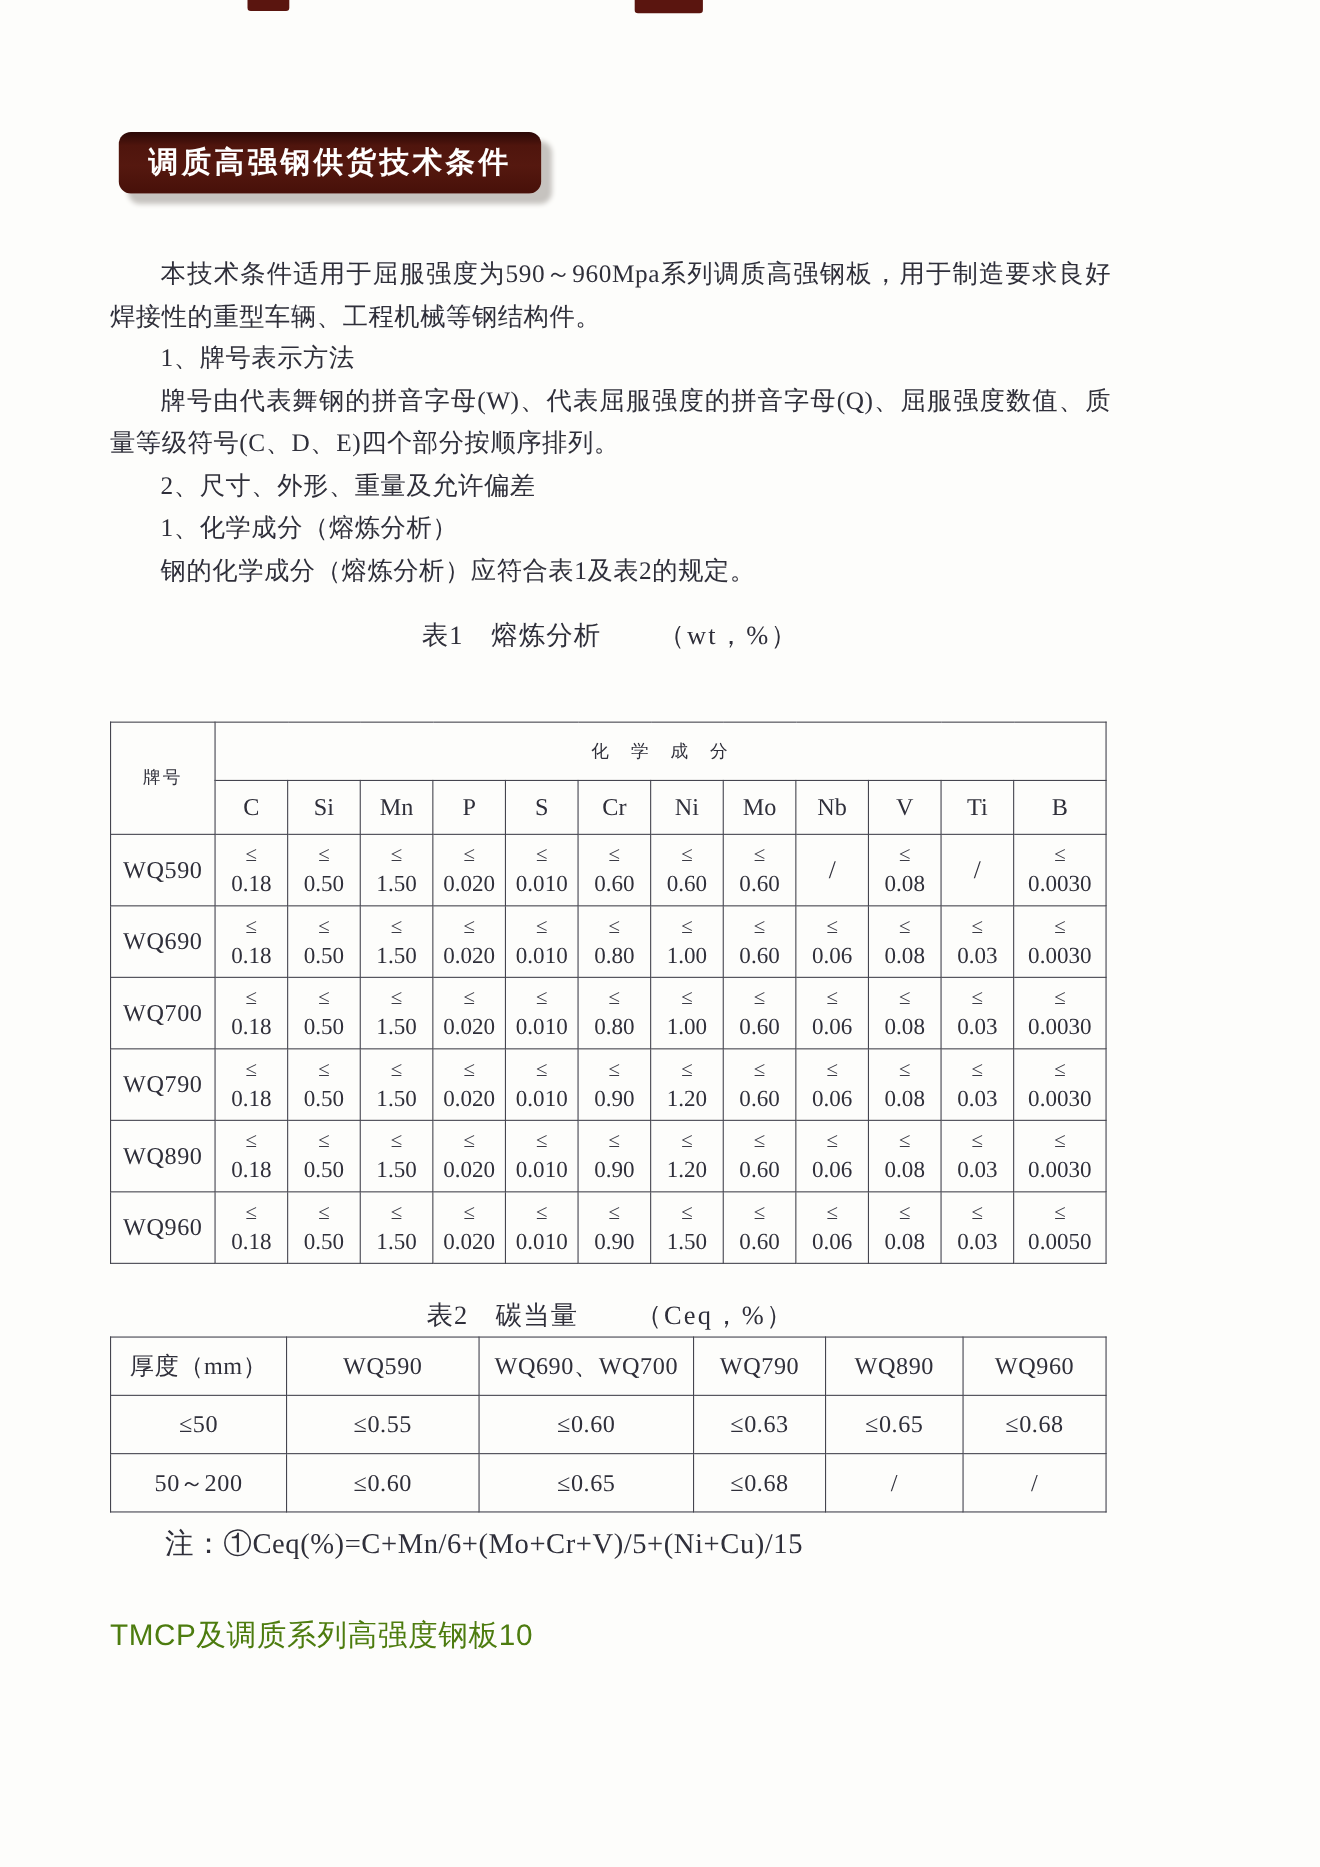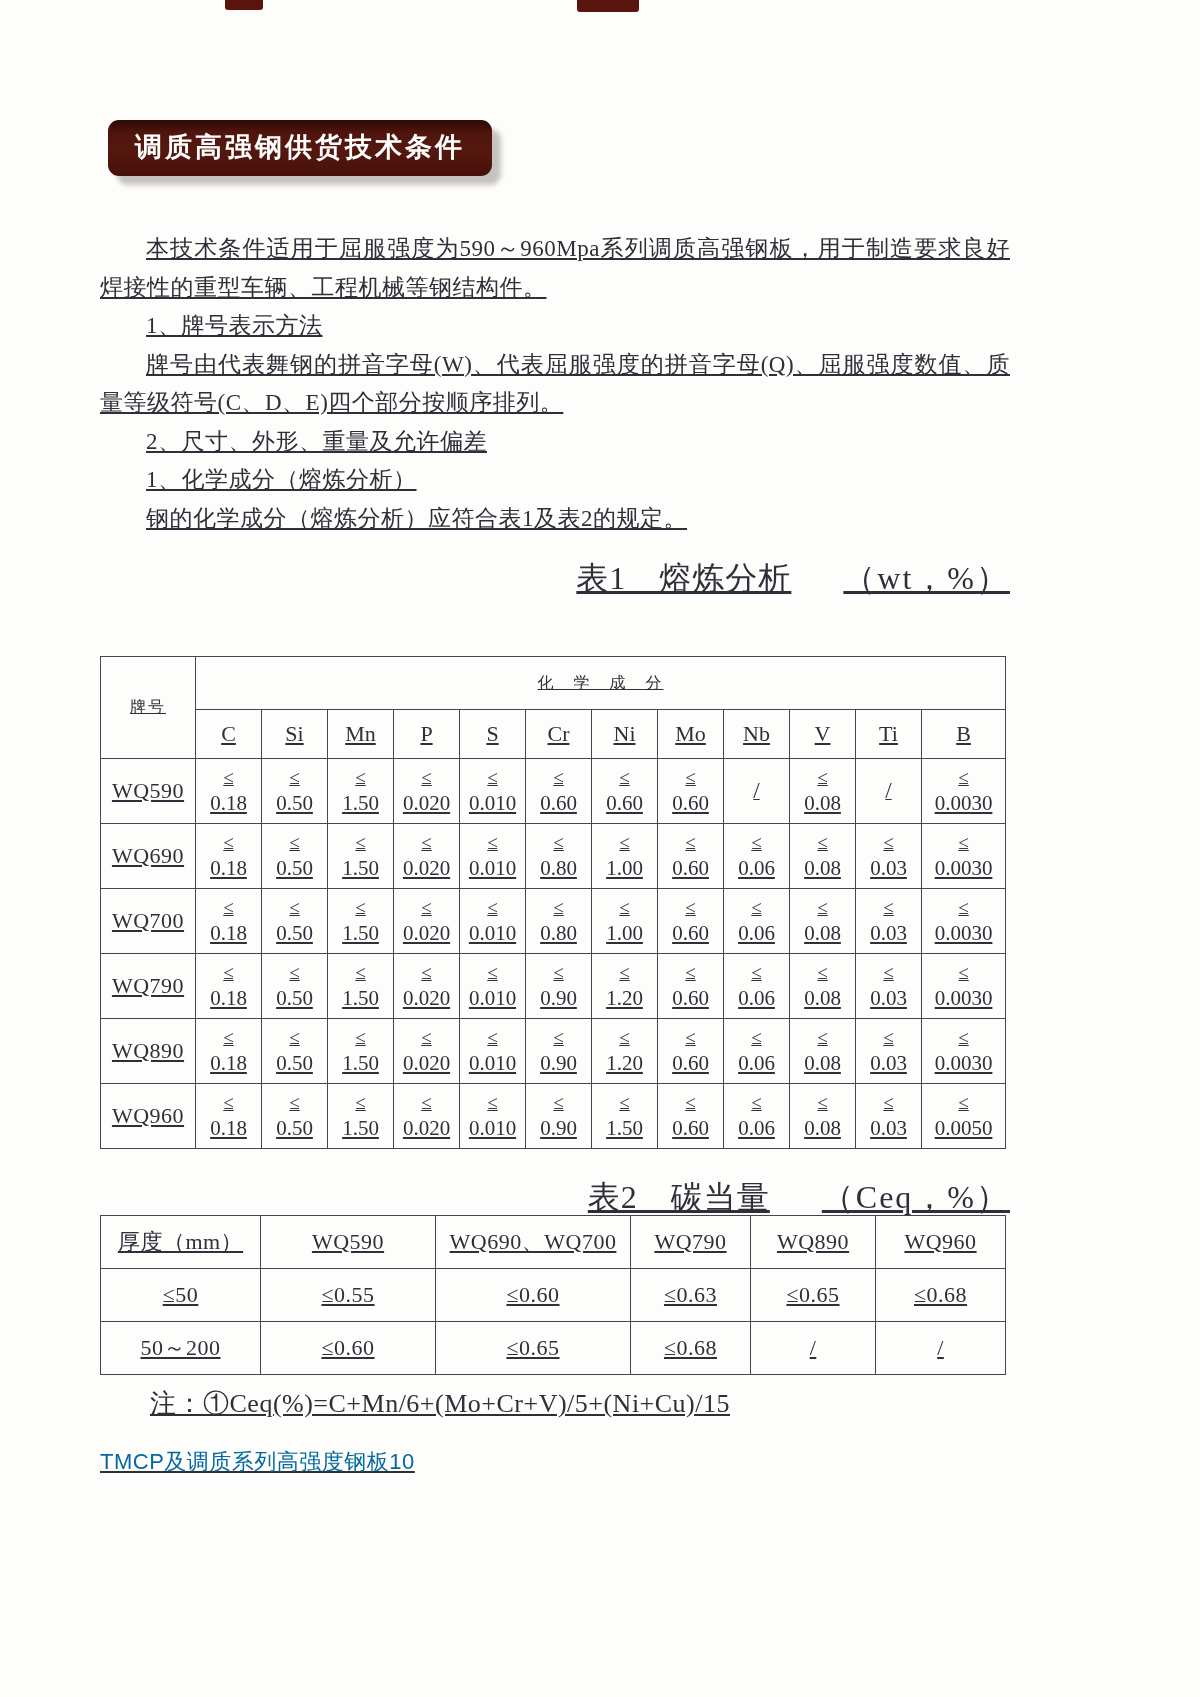--- a/index.html
+++ b/index.html
@@ -6,21 +6,20 @@
   .page{
     position:relative;
     width:1200px;height:1697px;
     margin:0 auto;
     background:#fdfdfb;
     box-sizing:border-box;
     padding:0 190px 0 100px;
     font-family:"Liberation Serif","DejaVu Serif",serif;
     color:#2f2f3a;
     overflow:hidden;
-    text-decoration:underline;
   }
   .top-mark{position:absolute;top:0;background:#5a150f;}
   .mark1{left:225px;width:38px;height:10px;border-radius:0 0 3px 3px;}
   .mark2{left:577px;width:62px;height:12px;border-radius:0 0 3px 3px;}
 
   .banner{
     display:inline-block;
     margin:120px 0 0 8px;
     background:linear-gradient(180deg,#2b0806 0%,#4f150d 22%,#55180f 55%,#471009 100%);
     border-radius:11px;
@@ -40,22 +39,22 @@
   .para{
     margin:0;
     font-size:23px;
     line-height:38.5px;
     text-indent:2em;
     text-align:justify;
     letter-spacing:0.5px;
   }
 
   .caption{
-    text-align:right;
-    font-size:32px;
+    text-align:center;
+    font-size:24px;
     line-height:36px;
     letter-spacing:1px;
   }
   .caption .cap-unit{margin-left:52px;letter-spacing:2px;}
   .cap1{margin-top:22px;}
   .cap2{margin-top:30px;}
 
   table{
     border-collapse:collapse;
     table-layout:fixed;
@@ -83,25 +82,25 @@
   #table2 tbody tr{height:53px;}
   #table2 th,#table2 td{font-size:22px;letter-spacing:0.5px;}
 
   .note{
     margin:14px 0 0 50px;
     font-size:26px;
     line-height:30px;
     letter-spacing:0.5px;
   }
   .footer{
-    margin:30px 0 0 0;
+    margin:54px 0 0 0;
     font-family:"Liberation Sans","DejaVu Sans",sans-serif;
-    font-size:22px;
+    font-size:27px;
     line-height:26px;
-    color:#0369a1;
+    color:#4d7c0f;
     letter-spacing:0.5px;
   }
 </style>
 </head>
 <body>
 
 <div class="page">
   <div class="top-mark mark1"></div>
   <div class="top-mark mark2"></div>
 

